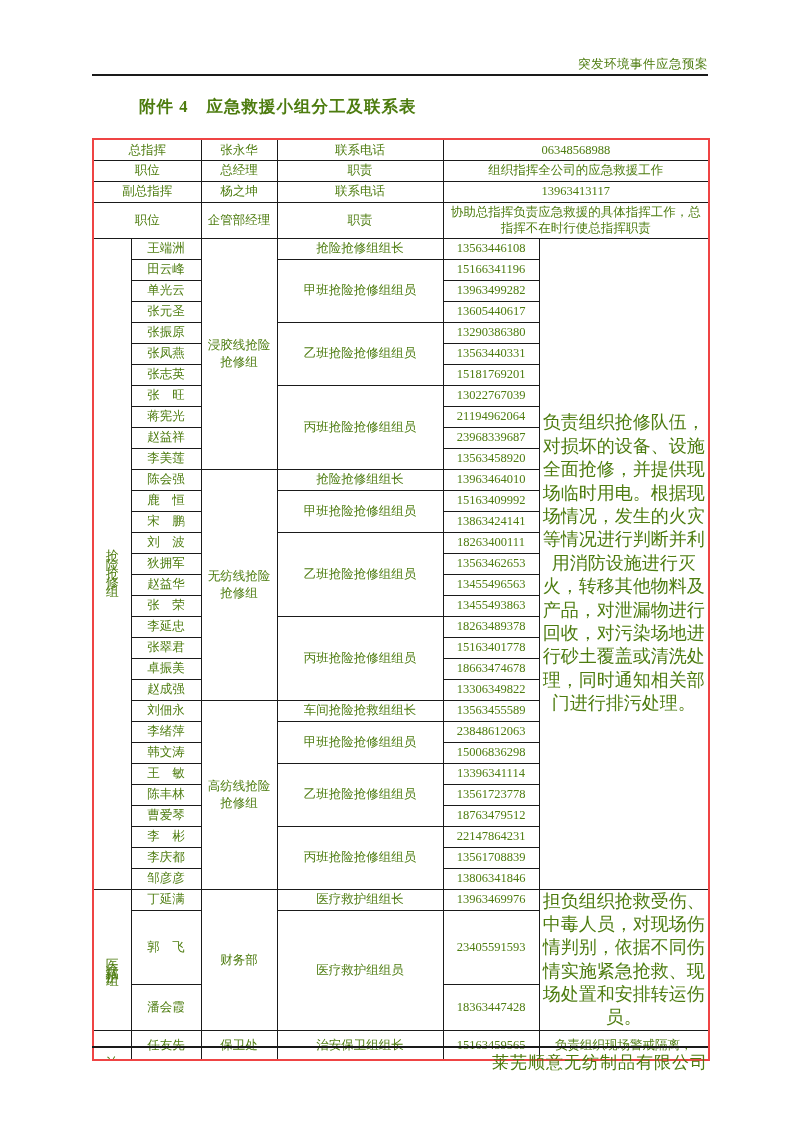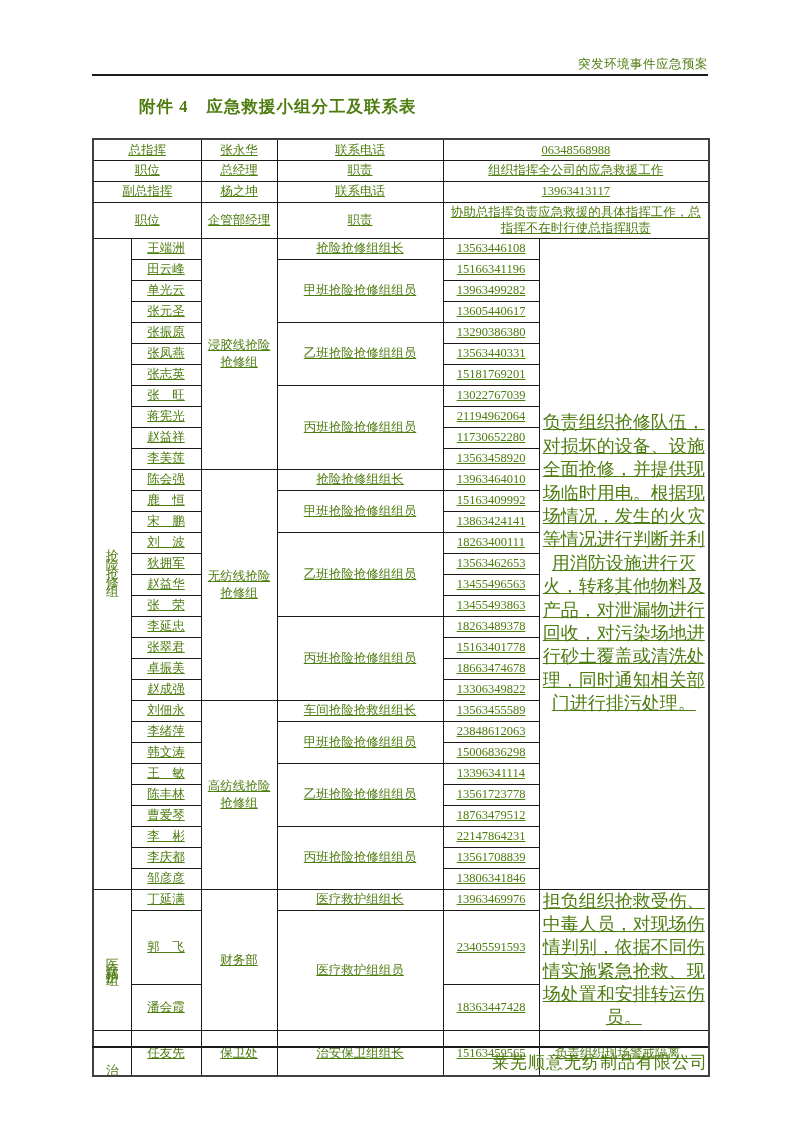--- a/index.html
+++ b/index.html
@@ -6,30 +6,30 @@
   .page{
     position:relative;width:800px;height:1131px;margin:0 auto;background:#ffffff;
     font-family:"Liberation Serif","DejaVu Serif",serif;color:#4d7c0f;overflow:hidden;
   }
   .doc-header{position:absolute;top:56px;left:92px;width:616px;text-align:right;font-size:12.5px;letter-spacing:.5px;}
   .header-rule{position:absolute;top:74px;left:92px;width:616px;border-top:2px solid #1a1a1a;}
   .doc-title{position:absolute;top:96px;left:99px;font-size:16.5px;font-weight:bold;letter-spacing:1px;margin-left:40px;}
   .doc-title .gap{display:inline-block;width:18px;}
   table.contact{
     position:absolute;top:138px;left:92px;width:616px;border-collapse:collapse;table-layout:fixed;
-    border:2px solid #404040;font-size:12.5px;text-decoration:underline;
+    border:2px solid #ef4444;font-size:12.5px;
   }
   table.contact td{
     border:1px solid #1a1a1a;text-align:center;vertical-align:middle;
     padding:0 2px;line-height:1.3;overflow:hidden;word-break:break-all;
   }
   table.contact tr{height:21px;}
   table.contact tr.r-tall{height:36px;}
   table.contact tr.r-xtall{height:46px;}
-  table.contact tr.r-last{height:46px;}
+  table.contact tr.r-last{height:30px;}
   td.dept{padding:0 9px;line-height:1.55;}
   td.jc{text-align:justify;text-align-last:center;padding:1px 10px;line-height:1.4;}
   td.duty{text-align:justify;text-align-last:center;padding:2px 7px;font-size:18px;line-height:1.38;}
   .vtext{display:inline-block;writing-mode:vertical-rl;text-orientation:upright;letter-spacing:9px;line-height:1;font-size:13px;}
   .vtext.small{letter-spacing:4px;}
   .footer-rule{position:absolute;top:1046px;left:92px;width:616px;border-top:2px solid #1a1a1a;}
   .footer-page{position:absolute;top:1051px;left:0;width:100%;text-align:center;font-size:12.5px;}
   .footer-company{position:absolute;top:1051px;right:92px;font-size:17px;letter-spacing:1px;}
 </style>
 </head>
@@ -116,21 +116,21 @@
           <td>张　旺</td>
           <td rowspan="4">丙班抢险抢修组组员</td>
           <td>13022767039</td>
         </tr>
         <tr>
           <td>蒋宪光</td>
           <td>21194962064</td>
         </tr>
         <tr>
           <td>赵益祥</td>
-          <td>11730652280</td>
+          <td>23968339687</td>
         </tr>
         <tr>
           <td>李美莲</td>
           <td>13563458920</td>
         </tr>
         <tr>
           <td>陈会强</td>
           <td rowspan="11" class="dept">无纺线抢险抢修组</td>
           <td>抢险抢修组组长</td>
           <td>13963464010</td>

